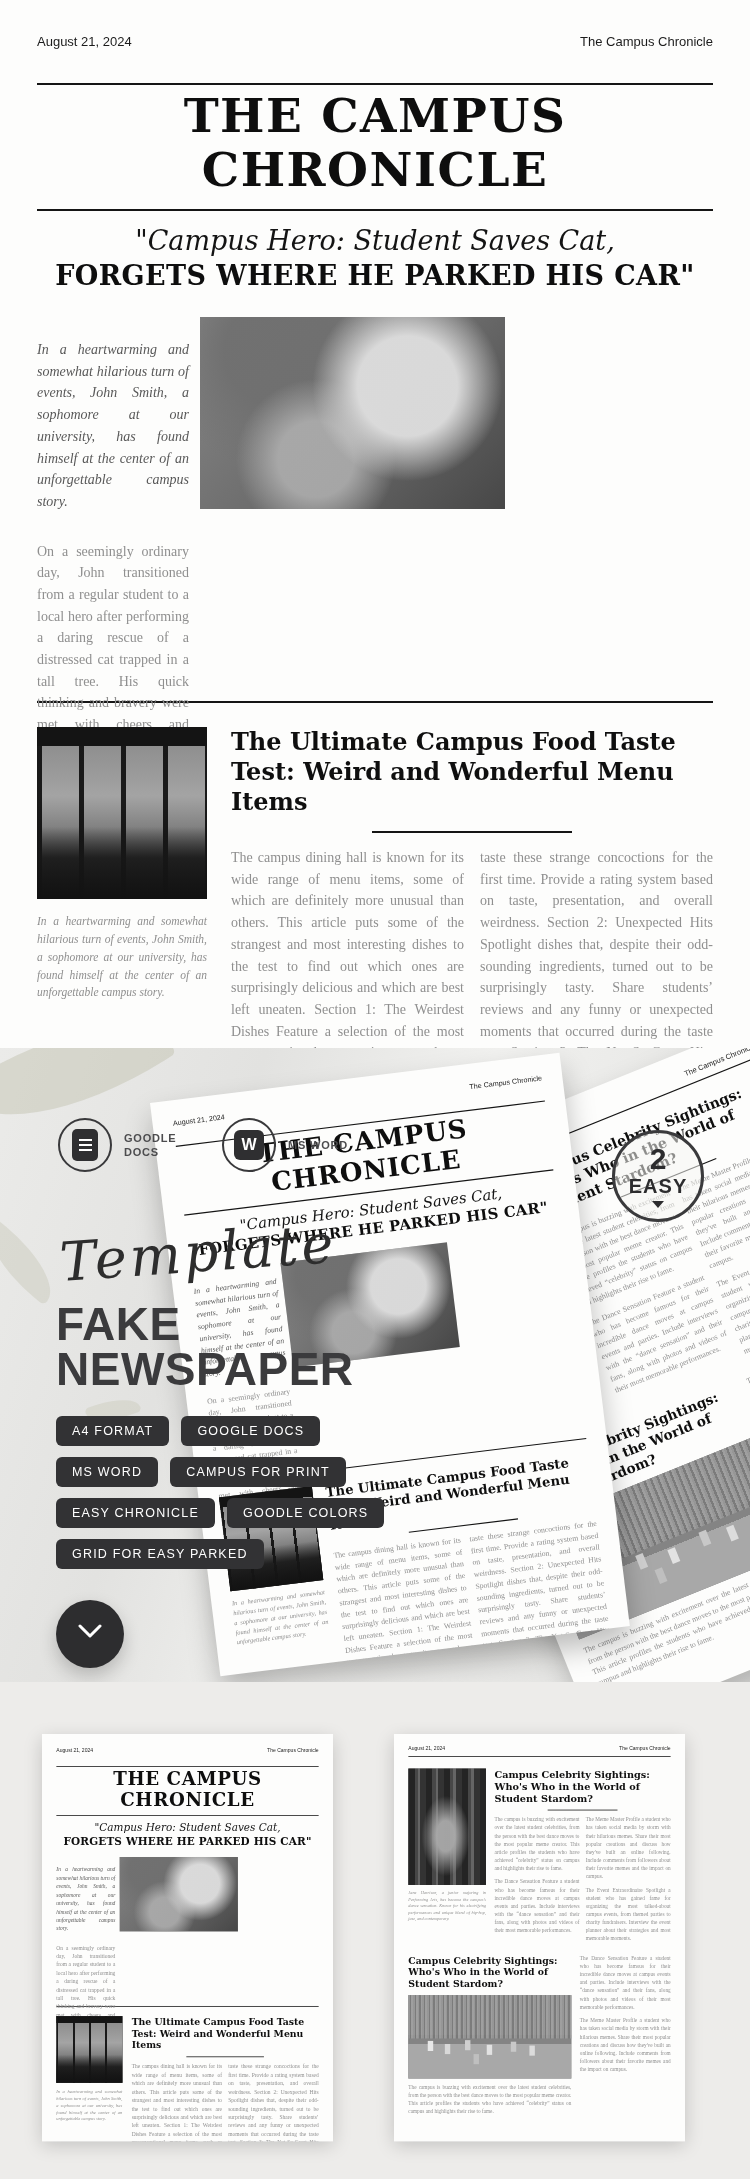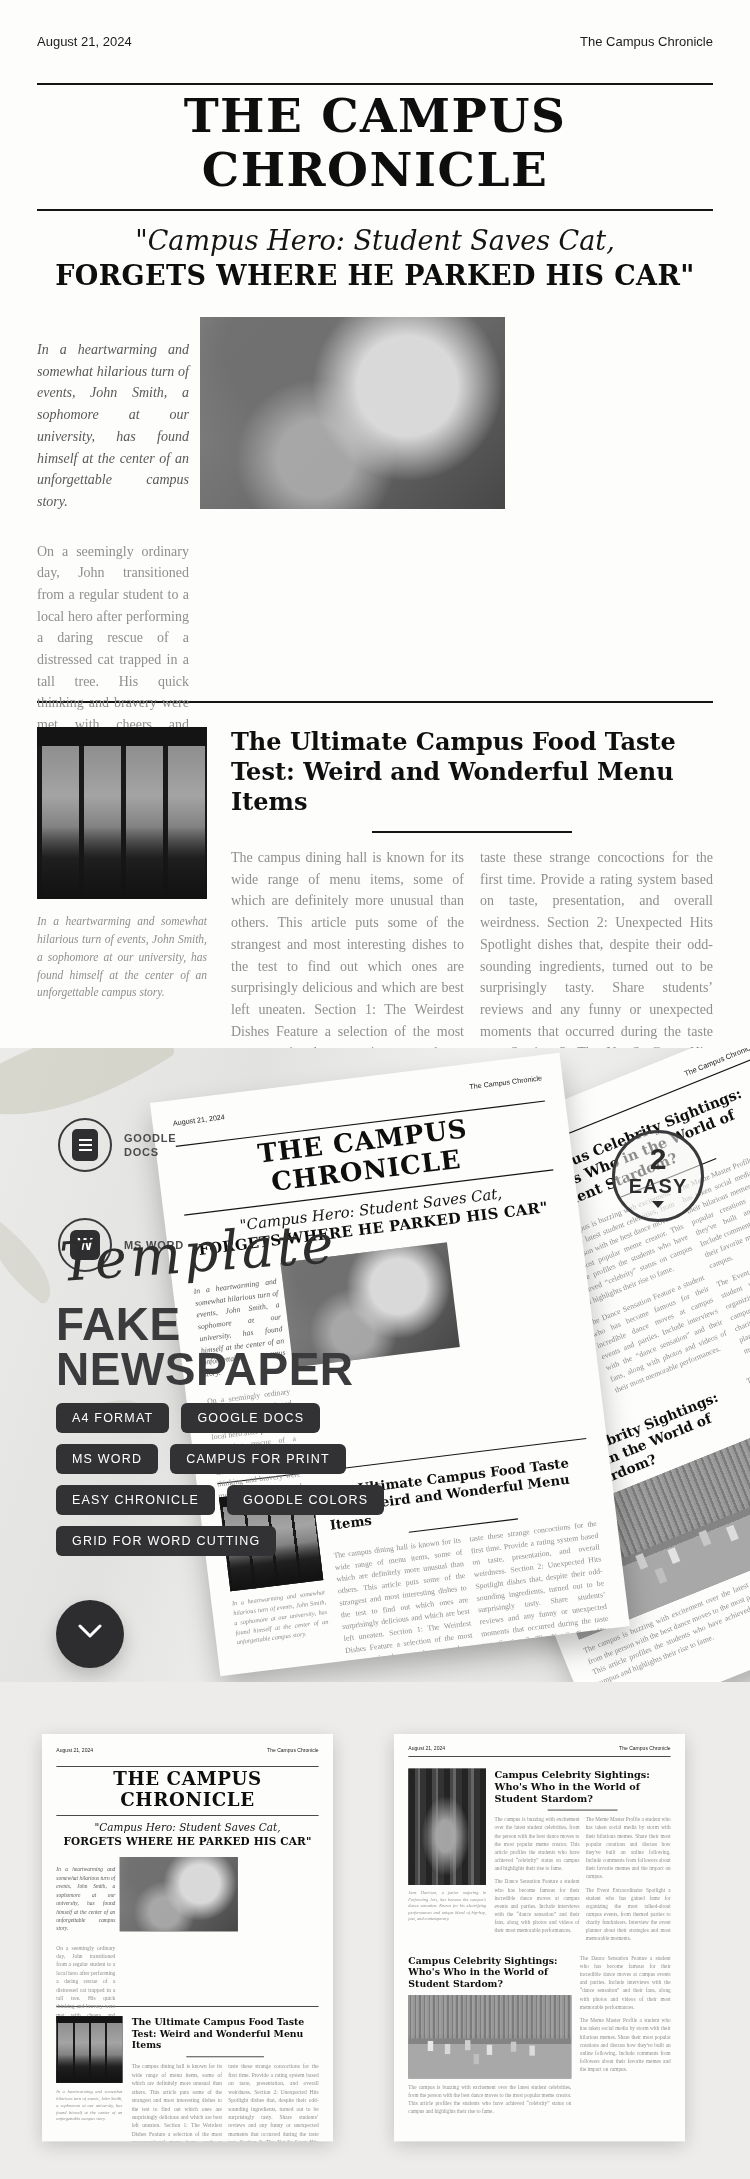--- a/index.html
+++ b/index.html
@@ -112,21 +112,21 @@
   .leaf-c { left:86px;  top:352px; width:54px; height:20px; transform:rotate(-18deg); opacity:.4; }
 
   .mock { position:absolute; width:750px; height:1050px; transform-origin:0 0; }
   .mock .sheet { box-shadow:0 28px 50px rgba(0,0,0,.25); }
   #mock-front { left:150px; top:55px;  transform:rotate(-7deg)  scale(.55); z-index:3; }
   #mock-back  { left:370px; top:130px; transform:rotate(-22deg) scale(.57); z-index:2; }
   .mock-under { position:absolute; left:230px; top:430px; width:360px; height:130px;
     background:#fff; transform:rotate(-4deg); z-index:1;
     box-shadow:0 22px 35px rgba(0,0,0,.25); border-radius:2px; }
 
-  .promo-badges { position:absolute; left:58px; top:70px; display:flex; gap:46px; z-index:4;flex-direction:column; }
+  .promo-badges { position:absolute; left:58px; top:70px; display:flex; gap:32px; z-index:4; }
   .badge { display:flex; align-items:center; gap:12px; }
   .badge-circle { width:54px; height:54px; border:2px solid #39393b; border-radius:50%;
     display:flex; align-items:center; justify-content:center; }
   .gdoc { width:26px; height:32px; background:#2f2f31; border-radius:5px;
     display:flex; align-items:center; justify-content:center; }
   .gdoc-lines { width:13px; height:13px;
     background:repeating-linear-gradient(180deg,#fff 0 2px, rgba(0,0,0,0) 2px 5px); }
   .wbox { width:30px; height:30px; background:#2f2f31; border-radius:6px; color:#fff;
     display:flex; align-items:center; justify-content:center;
     font:700 16px "Liberation Sans", sans-serif; }
@@ -141,21 +141,21 @@
   .pb-label { font:700 20px/1 "Liberation Sans", sans-serif; letter-spacing:1px;
     color:#2c2c2e; margin-top:2px; }
   .pb-tri { width:0; height:0; border-left:6px solid transparent;
     border-right:6px solid transparent; border-top:7px solid #2c2c2e; margin-top:5px; }
 
   .promo-left { position:absolute; left:56px; top:188px; width:345px; z-index:4; }
   .script { font:italic 400 54px/1 "DejaVu Serif", serif; color:#2d2d2d;
     letter-spacing:3px; transform:rotate(-4deg); transform-origin:0 100%; margin-left:6px; }
   .ptitle { font-family:"Liberation Sans", sans-serif; font-weight:700; font-size:46px;
     line-height:.97; color:#3b3b3d; letter-spacing:.5px; margin-top:12px; }
-  .chips { margin-top:12px; }
+  .chips { margin-top:25px; }
   .chip-row { margin-bottom:11px; white-space:nowrap; }
   .chip { display:inline-block; background:#323234; color:#fff; cursor:pointer;
     font:12.5px "Liberation Sans", sans-serif; letter-spacing:1.2px;
     padding:8px 16px; border-radius:6px; margin-right:12px; }
   .scroll-btn { position:absolute; left:56px; top:552px; width:68px; height:68px;
     border-radius:50%; background:#2d2d2f; display:flex; align-items:center;
     justify-content:center; z-index:4; cursor:pointer;
     box-shadow:0 8px 18px rgba(0,0,0,.2); }
 
   #showcase { position:relative; height:497px; background:#edecea; overflow:hidden; }
@@ -321,21 +321,21 @@
       <div class="chip-row">
         <span class="chip">A4 FORMAT</span><span class="chip">GOOGLE DOCS</span>
       </div>
       <div class="chip-row">
         <span class="chip">MS WORD</span><span class="chip">CAMPUS FOR PRINT</span>
       </div>
       <div class="chip-row">
         <span class="chip">EASY CHRONICLE</span><span class="chip">GOODLE COLORS</span>
       </div>
       <div class="chip-row">
-        <span class="chip">GRID FOR WORD CUTTING</span>
+        <span class="chip">GRID FOR EASY PARKED</span>
       </div>
     </div>
   </div>
 
   <div class="scroll-btn">
     <span>
       <svg width="26" height="16" viewBox="0 0 26 16">
           <polyline points="3,2 13,12 23,2" fill="none" stroke="#ffffff" stroke-width="3" stroke-linecap="round" stroke-linejoin="round"></polyline>
         </svg>
     </span>

